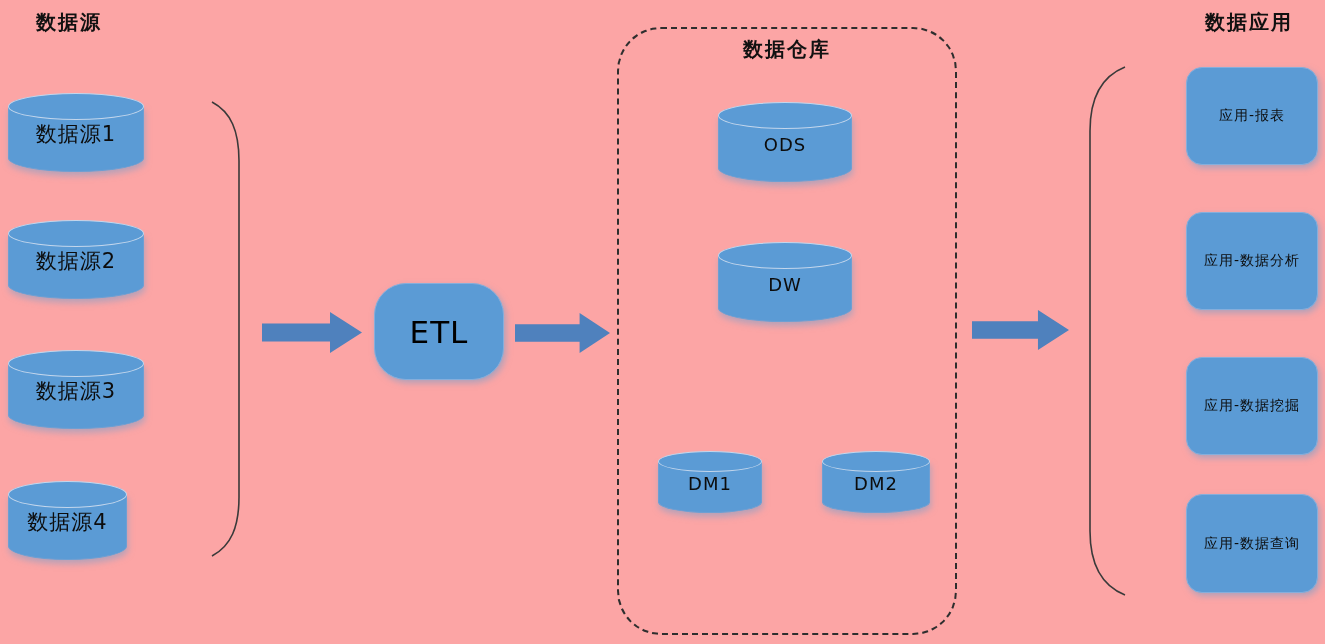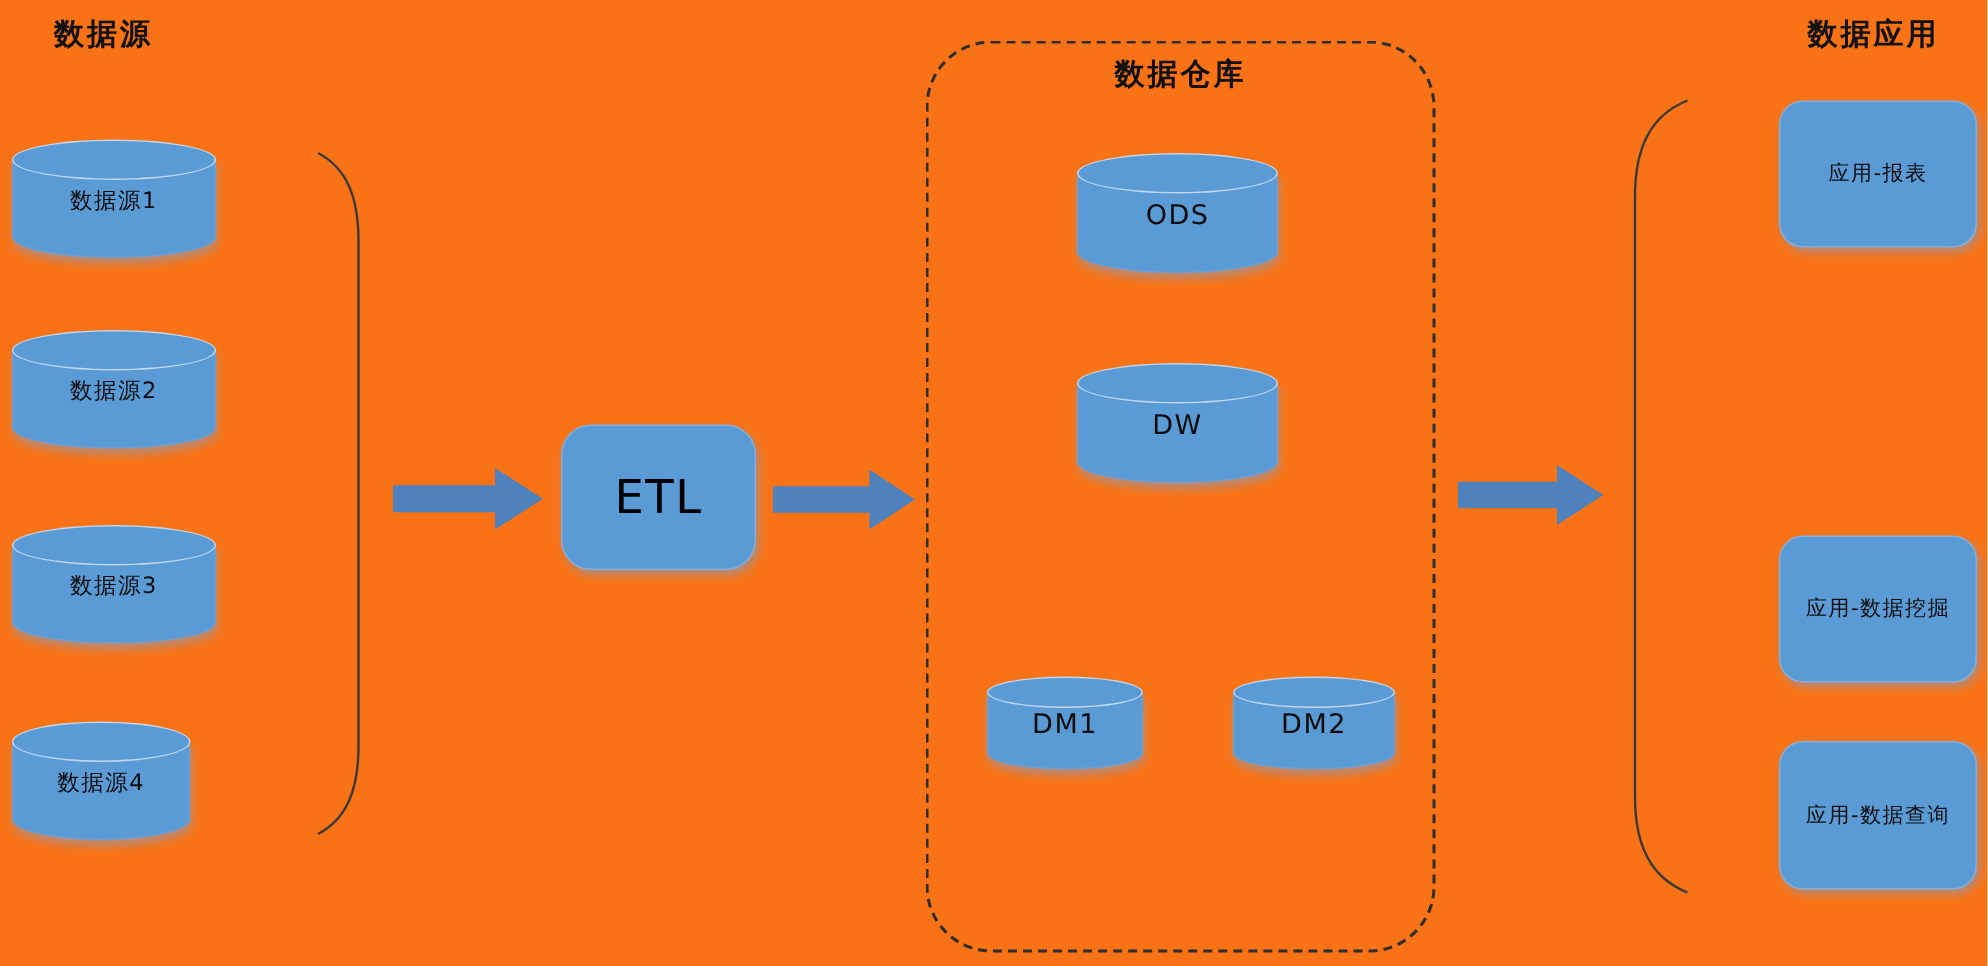--- a/index.html
+++ b/index.html
@@ -1,18 +1,18 @@
 <!DOCTYPE html>
 <html><head>
 <meta charset="utf-8">
 <style>
   html,body{margin:0;padding:0;background:#ffffff;}
   *{box-sizing:border-box;}
   .stage{
-    position:relative;width:1325px;height:644px;background:#f97316;overflow:hidden;
+    position:relative;width:1325px;height:644px;background:#fca5a5;overflow:hidden;
     font-family:"DejaVu Sans","Liberation Sans",sans-serif;color:#000;
   }
   .section-title{
     position:absolute;font-size:20px;font-weight:bold;color:#111;letter-spacing:2px;white-space:nowrap;
   }
   
   .cylinder{position:absolute;}
   .cyl-top{
     position:absolute;left:0;right:0;top:0;border-radius:50%;
     background:#5b9bd5;border:1px solid #c3d6ec;
@@ -21,32 +21,32 @@
   .cyl-sm .cyl-top{height:21px;}
   .cyl-body{
     position:absolute;left:0;right:0;bottom:0;background:#5b9bd5;
     border:1px solid #6e9fd2;border-top:none;
     box-shadow:1px 4px 6px rgba(125,158,200,0.55);
   }
   .cyl-lg .cyl-body{top:13px;border-radius:0 0 50% 50% / 0 0 14px 14px;}
   .cyl-sm .cyl-body{top:10px;border-radius:0 0 50% 50% / 0 0 11px 11px;}
   .cyl-label{
     position:absolute;left:0;right:0;top:52%;transform:translateY(-50%);
-    text-align:center;font-size:15px;color:#0c0c0c;letter-spacing:1px;
+    text-align:center;font-size:21px;color:#0c0c0c;letter-spacing:1px;
   }
   .cyl-label.big{font-size:18px;letter-spacing:1px;}
   
   .block-arrow{
     position:absolute;background:#4f81bd;
     clip-path:polygon(0% 28%,68% 28%,68% 0%,100% 50%,68% 100%,68% 72%,0% 72%);
     filter:drop-shadow(1px 2px 1px rgba(140,165,200,0.5));
   }
   
   .etl-box{
-    position:absolute;background:#5b9bd5;border:1px solid #86aedb;border-radius:20px;
+    position:absolute;background:#5b9bd5;border:1px solid #86aedb;border-radius:32px;
     display:flex;align-items:center;justify-content:center;
     box-shadow:2px 3px 6px rgba(125,158,200,0.6);
   }
   .etl-label{font-size:31px;color:#000;letter-spacing:1px;}
   
   .dashed-box{
     position:absolute;border:2px dashed #2e2e2e;border-radius:44px;background:transparent;
   }
   
   .app-box{
@@ -128,20 +128,23 @@
 
   <div class="block-arrow" style="left:972px;top:310px;width:97px;height:40px;"></div>
 
   <svg class="bracket" style="left:1084px;top:64px;" width="44" height="534" viewBox="0 0 44 534">
     <path d="M41,3 C16,13 6,35 6,67 L6,467 C6,499 16,521 41,531" fill="none" stroke="#3a3a3a" stroke-width="1.6"></path>
   </svg>
 
   <div class="app-box" style="left:1186px;top:67px;width:132px;height:98px;">
     <span class="app-label">应用-报表</span>
   </div>
+  <div class="app-box" style="left:1186px;top:212px;width:132px;height:98px;">
+    <span class="app-label">应用-数据分析</span>
+  </div>
   <div class="app-box" style="left:1186px;top:357px;width:132px;height:98px;">
     <span class="app-label">应用-数据挖掘</span>
   </div>
   <div class="app-box" style="left:1186px;top:494px;width:132px;height:99px;">
     <span class="app-label">应用-数据查询</span>
   </div>
 
 </div>
 
 </body></html>

